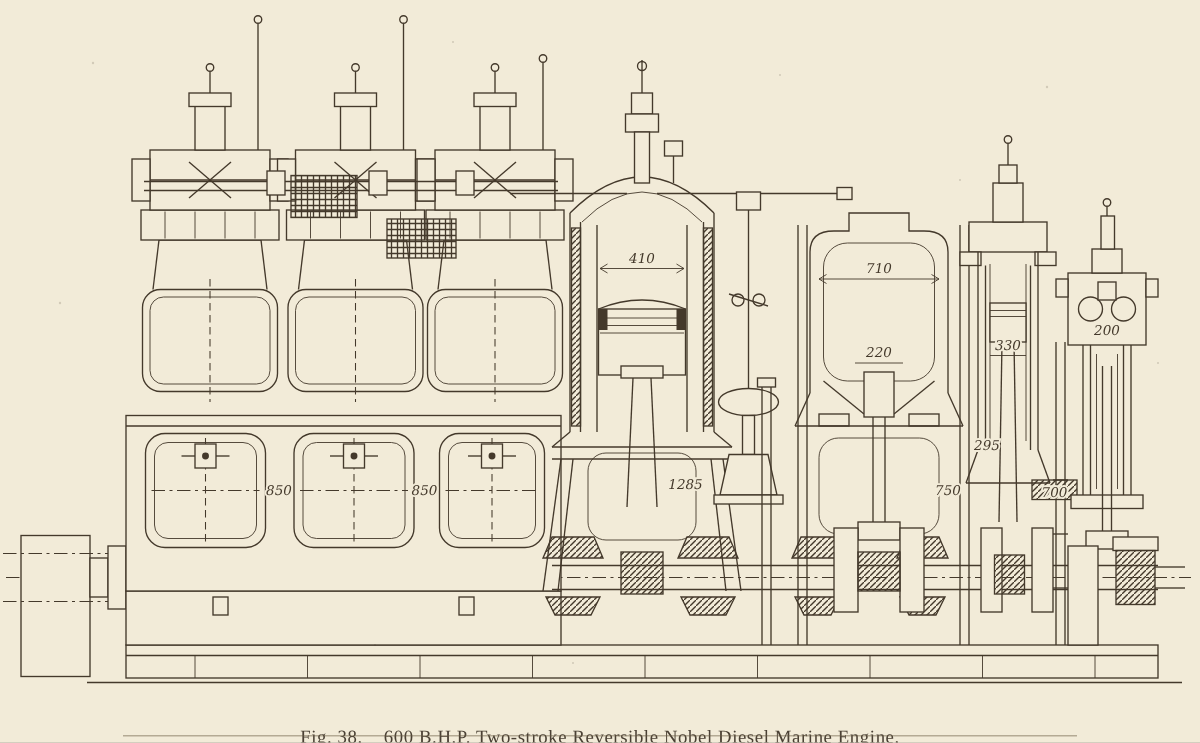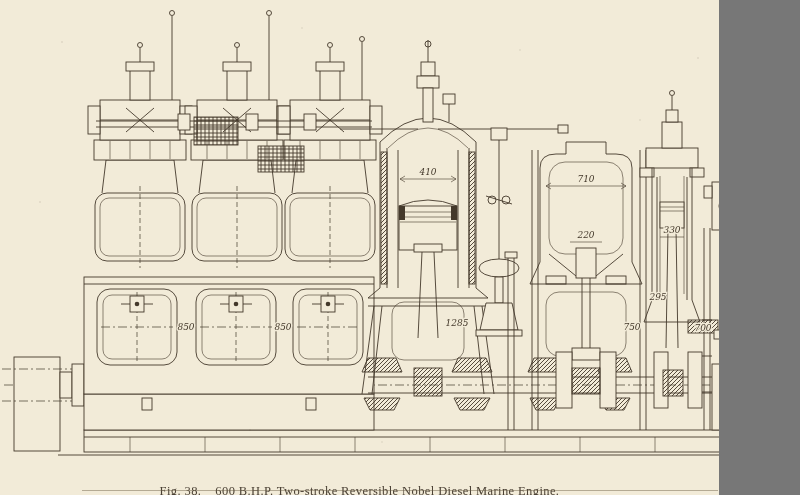--- a/index.html
+++ b/index.html
@@ -1,19 +1,19 @@
 <!DOCTYPE html>
 <html style="--paper: #f2ebd8; --ink: #44392b;"><head>
 <meta charset="utf-8">
 <style>
   :root{ --paper:#f2ebd8; --ink:#44392b; }
   html,body{margin:0;padding:0;}
   body{background:#777;}
   .page{
-    position:relative; width:719px; height:495px;
+    position:relative; width:800px; height:495px;
     background:var(--paper); overflow:hidden;
     font-family:"Liberation Serif", serif;
   }
   .fig-svg{position:absolute; left:0; top:0;}
   
   svg *{stroke:var(--ink); stroke-width:.9; fill:none; stroke-linecap:butt;}
   svg .pf{fill:var(--paper);}
   svg .if{fill:var(--ink); stroke:none;}
   svg .hf{fill:url(#hatch);}
   svg .gf{fill:url(#grid);}

